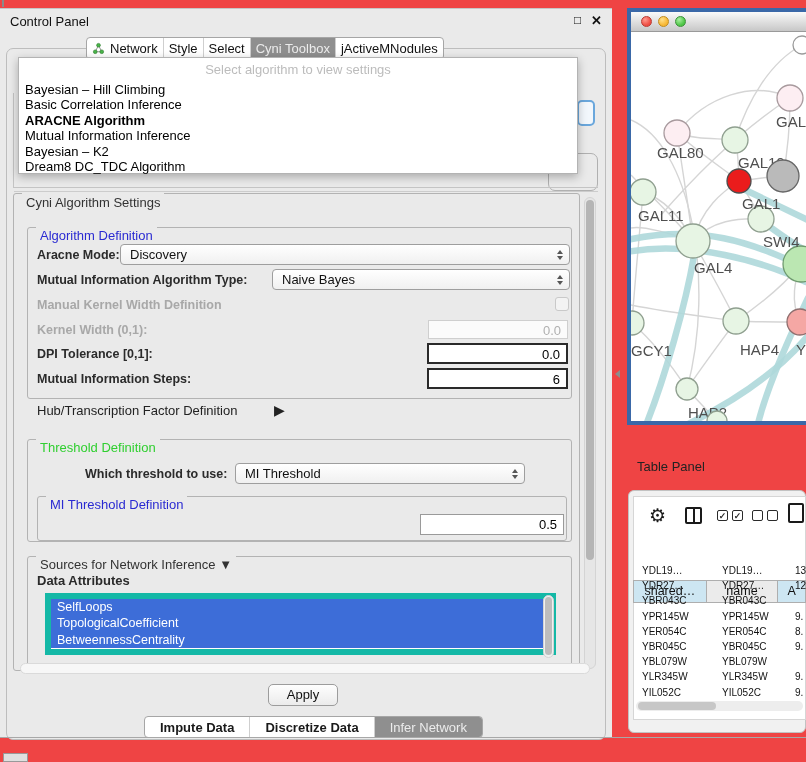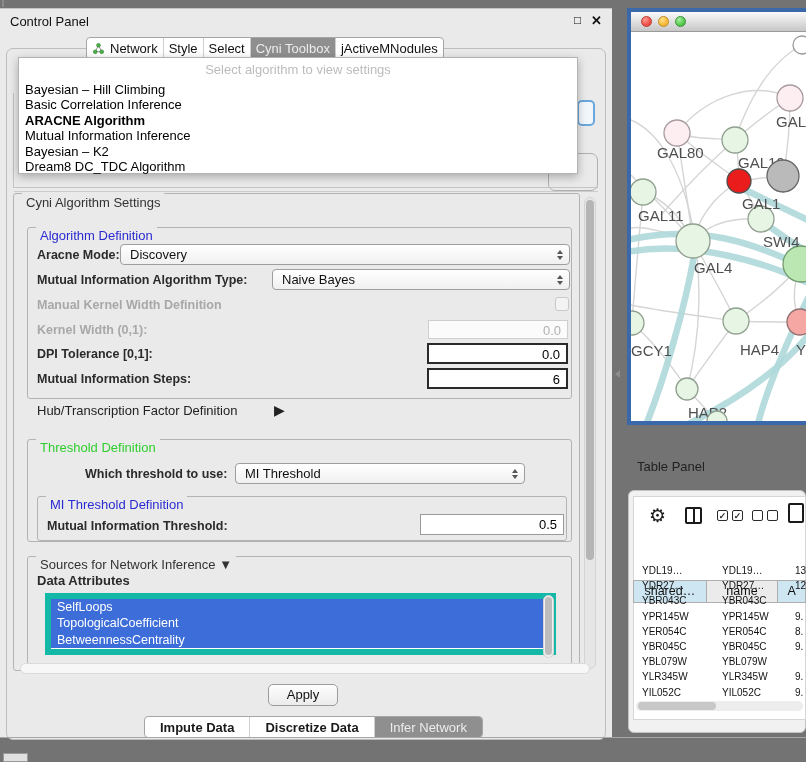--- a/index.html
+++ b/index.html
@@ -1,17 +1,17 @@
 <!DOCTYPE html>
 <html><head>
 <meta charset="utf-8">
 <style>
   * { margin:0; padding:0; box-sizing:border-box; }
   html,body { font-family:"Liberation Sans", sans-serif; }
-  .screen { position:relative; width:806px; height:762px; background:#737373; overflow:hidden; }
+  .screen { position:relative; width:806px; height:762px; background:#ef4444; overflow:hidden; }
   .abs { position:absolute; }
 
   
   .cp { left:0; top:8px; width:612px; height:730px; background:#eaeaea; border-top:1px solid #c6c6c6; }
   .cp-title { left:10px; top:5px; font-size:13px; color:#111; }
   .cp-float { left:574px; top:4px; font-size:12px; color:#111; font-weight:700; cursor:default; }
   .cp-close { left:591px; top:4px; font-size:13px; color:#111; font-weight:700; cursor:default; }
   .cp-frame { left:6px; top:39px; width:600px; height:692px; border:1px solid #bdbdbd; border-radius:7px; background:#eaeaea; }
 
   .cp-tabs { left:86px; top:28px; height:23px; display:flex; background:#fff; border:1px solid #a6a6a6;
@@ -225,21 +225,20 @@
     <div class="combo" style="left:235px;top:454px;width:290px;justify-content:flex-end;">
       <span class="val">MI Threshold</span>
       <span class="stepper">
           <i class="up"></i>
           <i class="dn"></i>
         </span>
     </div>
 
     <div class="abs group" style="left:37px;top:487px;width:530px;height:45px;"></div>
     <div class="legend blue" style="left:46px;top:480px;">MI Threshold Definition</div>
-    <div class="lbl" style="left:47px;top:510px;">Mutual Information Threshold:</div>
     <div class="field" style="left:420px;top:505px;width:144px;border-width:1px;border-color:#9a9a9a;">0.5</div>
 
     <div class="abs group" style="left:27px;top:547px;width:545px;height:112px;"></div>
     <div class="legend" style="left:36px;top:540px;"><span>Sources for Network Inference</span> <span>▼</span></div>
     <div class="lbl" style="left:37px;top:564px;font-size:13px;">Data Attributes</div>
 
     <div class="abs attr-list" id="attr-list">
         <div class="attr-item">SelfLoops</div>
         <div class="attr-item">TopologicalCoefficient</div>
         <div class="attr-item">BetweennessCentrality</div>

